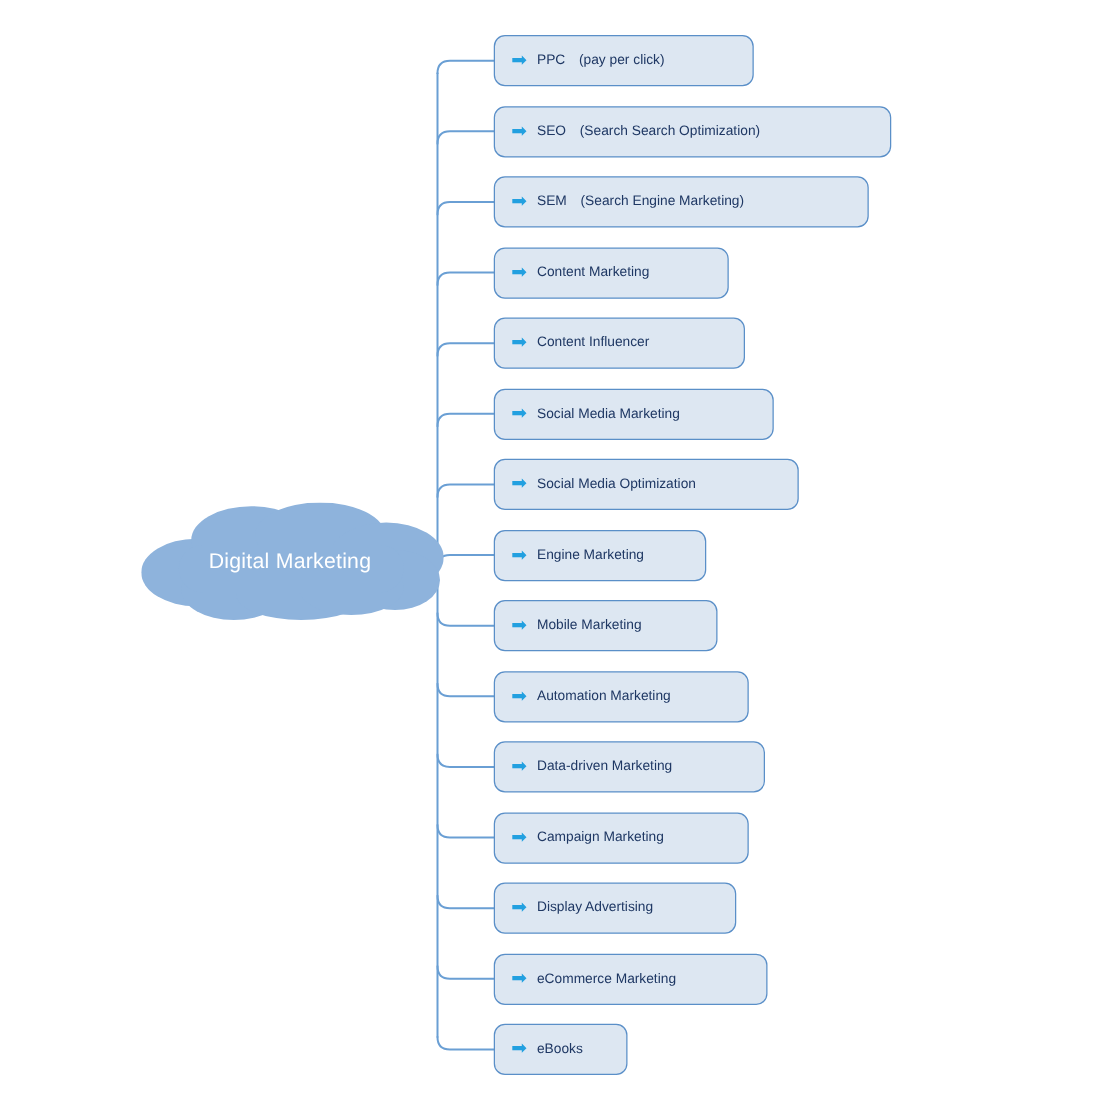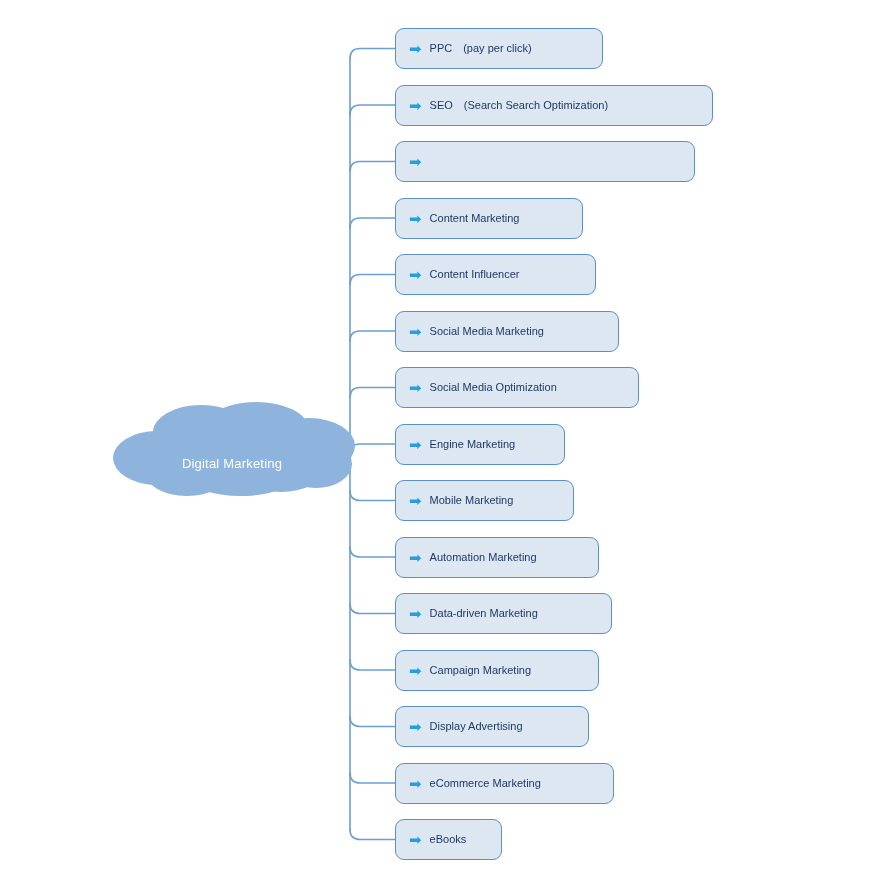--- a/index.html
+++ b/index.html
@@ -44,28 +44,28 @@
   }
   .root-node svg {
     position: absolute;
     left: 0;
     top: 0;
     display: block;
   }
   .root-label {
     position: absolute;
     left: 0;
-    top: 14px;
+    top: 0;
     width: 242px;
     height: 94px;
     display: flex;
     align-items: center;
     justify-content: center;
     color: #ffffff;
-    font-size: 13px;
+    font-size: 17px;
     letter-spacing: 0.2px;
     white-space: nowrap;
     padding-right: 4px;
     box-sizing: border-box;
   }
 
   
   .node {
     position: absolute;
     left: 395px;
@@ -141,20 +141,21 @@
       <div class="node" style="top: 28px; width: 208px;">
         <span class="bullet-icon">➡</span>
         <span class="node-label">PPC　(pay per click)</span>
       </div>
       <div class="node" style="top: 84.5px; width: 318px;">
         <span class="bullet-icon">➡</span>
         <span class="node-label">SEO　(Search Search Optimization)</span>
       </div>
       <div class="node" style="top: 141px; width: 300px;">
         <span class="bullet-icon">➡</span>
+        <span class="node-label">SEM　(Search Engine Marketing)</span>
       </div>
       <div class="node" style="top: 197.5px; width: 188px;">
         <span class="bullet-icon">➡</span>
         <span class="node-label">Content Marketing</span>
       </div>
       <div class="node" style="top: 254px; width: 201px;">
         <span class="bullet-icon">➡</span>
         <span class="node-label">Content Influencer</span>
       </div>
       <div class="node" style="top: 310.5px; width: 224px;">

